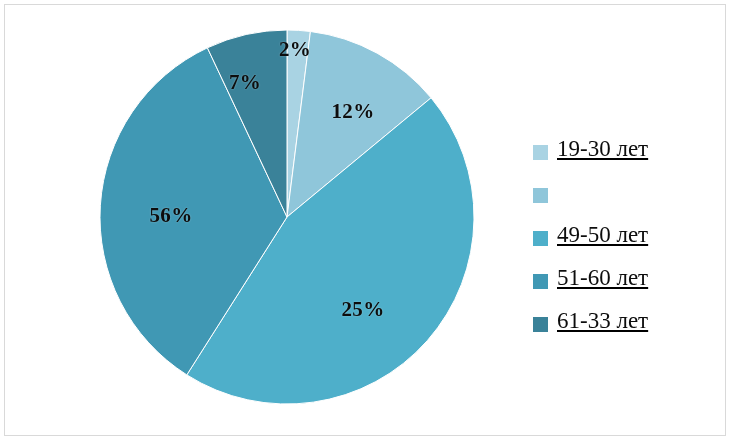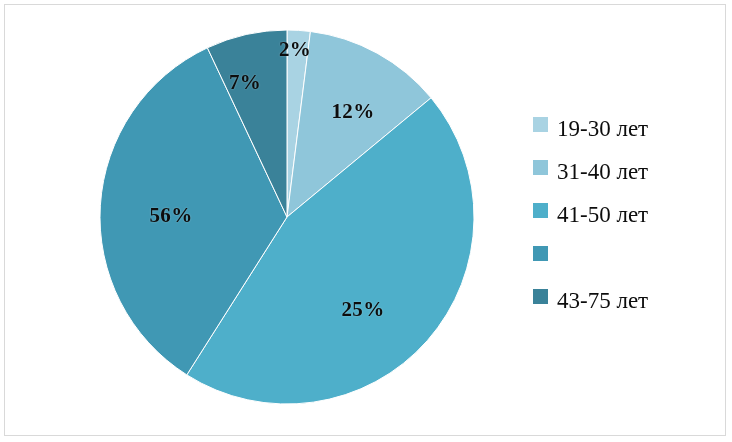--- a/index.html
+++ b/index.html
@@ -48,22 +48,23 @@
     text-shadow: 0 0 2px rgba(255,255,255,0.35);
   }
   #legend {
     position: absolute;
     left: 528px;
     top: 112px;
     width: 180px;
   }
   .legend-row {
     display: flex;
-    align-items: flex-start;
+    align-items: flex-end;
     height: 43px;
+    text-decoration: underline;
   }
   .legend-swatch {
     width: 15px;
     height: 15px;
     flex: 0 0 15px;
     margin-right: 9px;
   }
   .legend-label {
     color: #0d0d0d;
     font-size: 23px;
@@ -96,29 +97,29 @@
         </div>
     </div>
 
     <div id="legend">
         <div class="legend-row">
           <span class="legend-swatch" style="background: rgb(169, 211, 227);"></span>
           <span class="legend-label">19-30 лет</span>
         </div>
         <div class="legend-row">
           <span class="legend-swatch" style="background: rgb(143, 198, 218);"></span>
-          <span class="legend-label">31-40 лет</span>
         </div>
         <div class="legend-row">
           <span class="legend-swatch" style="background: rgb(78, 175, 202);"></span>
-          <span class="legend-label">41-50 лет</span>
+          <span class="legend-label">49-50 лет</span>
         </div>
         <div class="legend-row">
           <span class="legend-swatch" style="background: rgb(64, 152, 180);"></span>
+          <span class="legend-label">51-60 лет</span>
         </div>
         <div class="legend-row">
           <span class="legend-swatch" style="background: rgb(58, 130, 153);"></span>
-          <span class="legend-label">43-75 лет</span>
+          <span class="legend-label">61-33 лет</span>
         </div>
       </div>
 
   </div>
 </div>
 
 </body></html>

